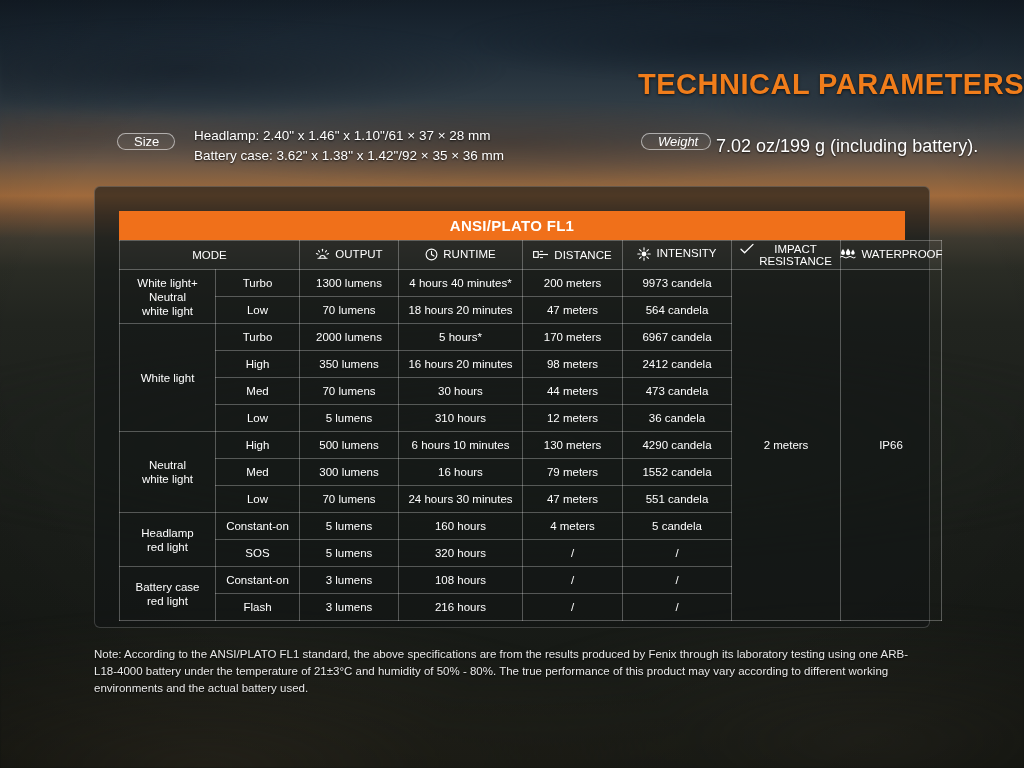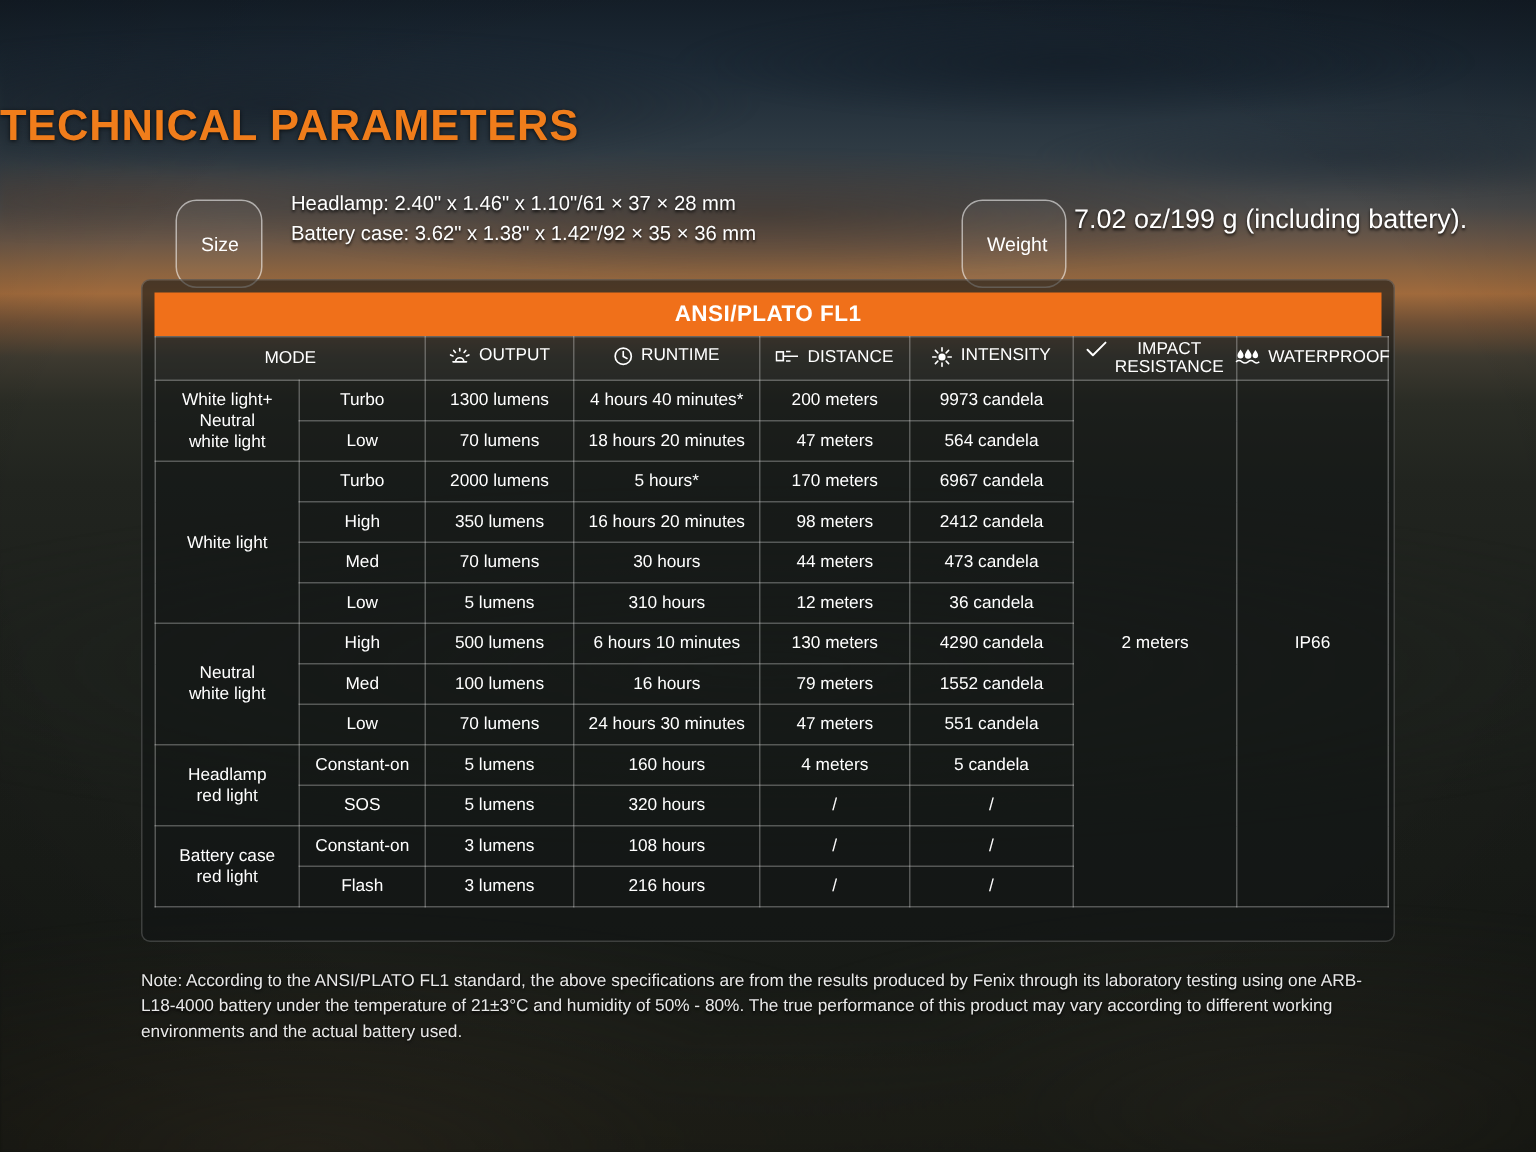--- a/index.html
+++ b/index.html
@@ -54,59 +54,59 @@
     filter: blur(1px);
   }
   .bg-vignette {
     position: absolute; inset: 0;
     background: radial-gradient(ellipse 120% 110% at 50% 45%, rgba(0,0,0,0) 40%, rgba(0,0,0,.55) 100%);
   }
 
   
   .title {
     position: absolute; top: 68px; left: 0; right: 0;
-    text-align: left;
+    text-align: right;
     font-size: 29px; font-weight: bold; letter-spacing: .5px;
     color: #f07d1b;
     text-shadow: 0 1px 3px rgba(0,0,0,.7);
   }
 
   
   .pill {
     position: absolute;
     border: 1px solid rgba(255,255,255,.55);
     border-radius: 14px;
     color: #fff;
     font-size: 13px;
-    padding: 21px 16px;
+    padding: 0 16px;
     background: rgba(255,255,255,.05);
     text-align: center;
   }
   #size-pill { left: 117px; top: 133px; width: 58px; }
-  #weight-pill { left: 641px; top: 133px; width: 70px; }
+  #weight-pill { left: 641px; top: 133px; width: 70px; font-style: italic; }
 
   .size-text {
     position: absolute; left: 194px; top: 126px;
     color: #fff; font-size: 13.5px; line-height: 20px;
     text-shadow: 0 1px 2px rgba(0,0,0,.8);
   }
   .weight-text {
     position: absolute; left: 716px; top: 136px;
     color: #fff; font-size: 18px;
     text-shadow: 0 1px 2px rgba(0,0,0,.8);
   }
 
   
   .panel {
     position: absolute; left: 94px; top: 186px;
     width: 836px; height: 442px;
     background: rgba(18,20,20,.58);
     border: 1px solid rgba(255,255,255,.18);
     border-radius: 6px;
-    padding: 8px;
+    padding: 24px;
   }
   .ansi-bar {
     height: 29px;
     background: #f0701a;
     color: #fff;
     font-size: 15px; font-weight: bold;
     display: flex; align-items: center; justify-content: center;
     letter-spacing: .3px;
   }
   table {
@@ -341,21 +341,21 @@
               <div>white light</div>
             </td>
             <td class="mode-cell">High</td>
             <td class="">500 lumens</td>
             <td class="">6 hours 10 minutes</td>
             <td class="">130 meters</td>
             <td class="">4290 candela</td>
           </tr>
           <tr>
             <td class="mode-cell">Med</td>
-            <td class="">100 lumens</td>
+            <td class="">300 lumens</td>
             <td class="">16 hours</td>
             <td class="">79 meters</td>
             <td class="">1552 candela</td>
           </tr>
           <tr>
             <td class="mode-cell">Low</td>
             <td class="">70 lumens</td>
             <td class="">24 hours 30 minutes</td>
             <td class="">47 meters</td>
             <td class="">551 candela</td>

